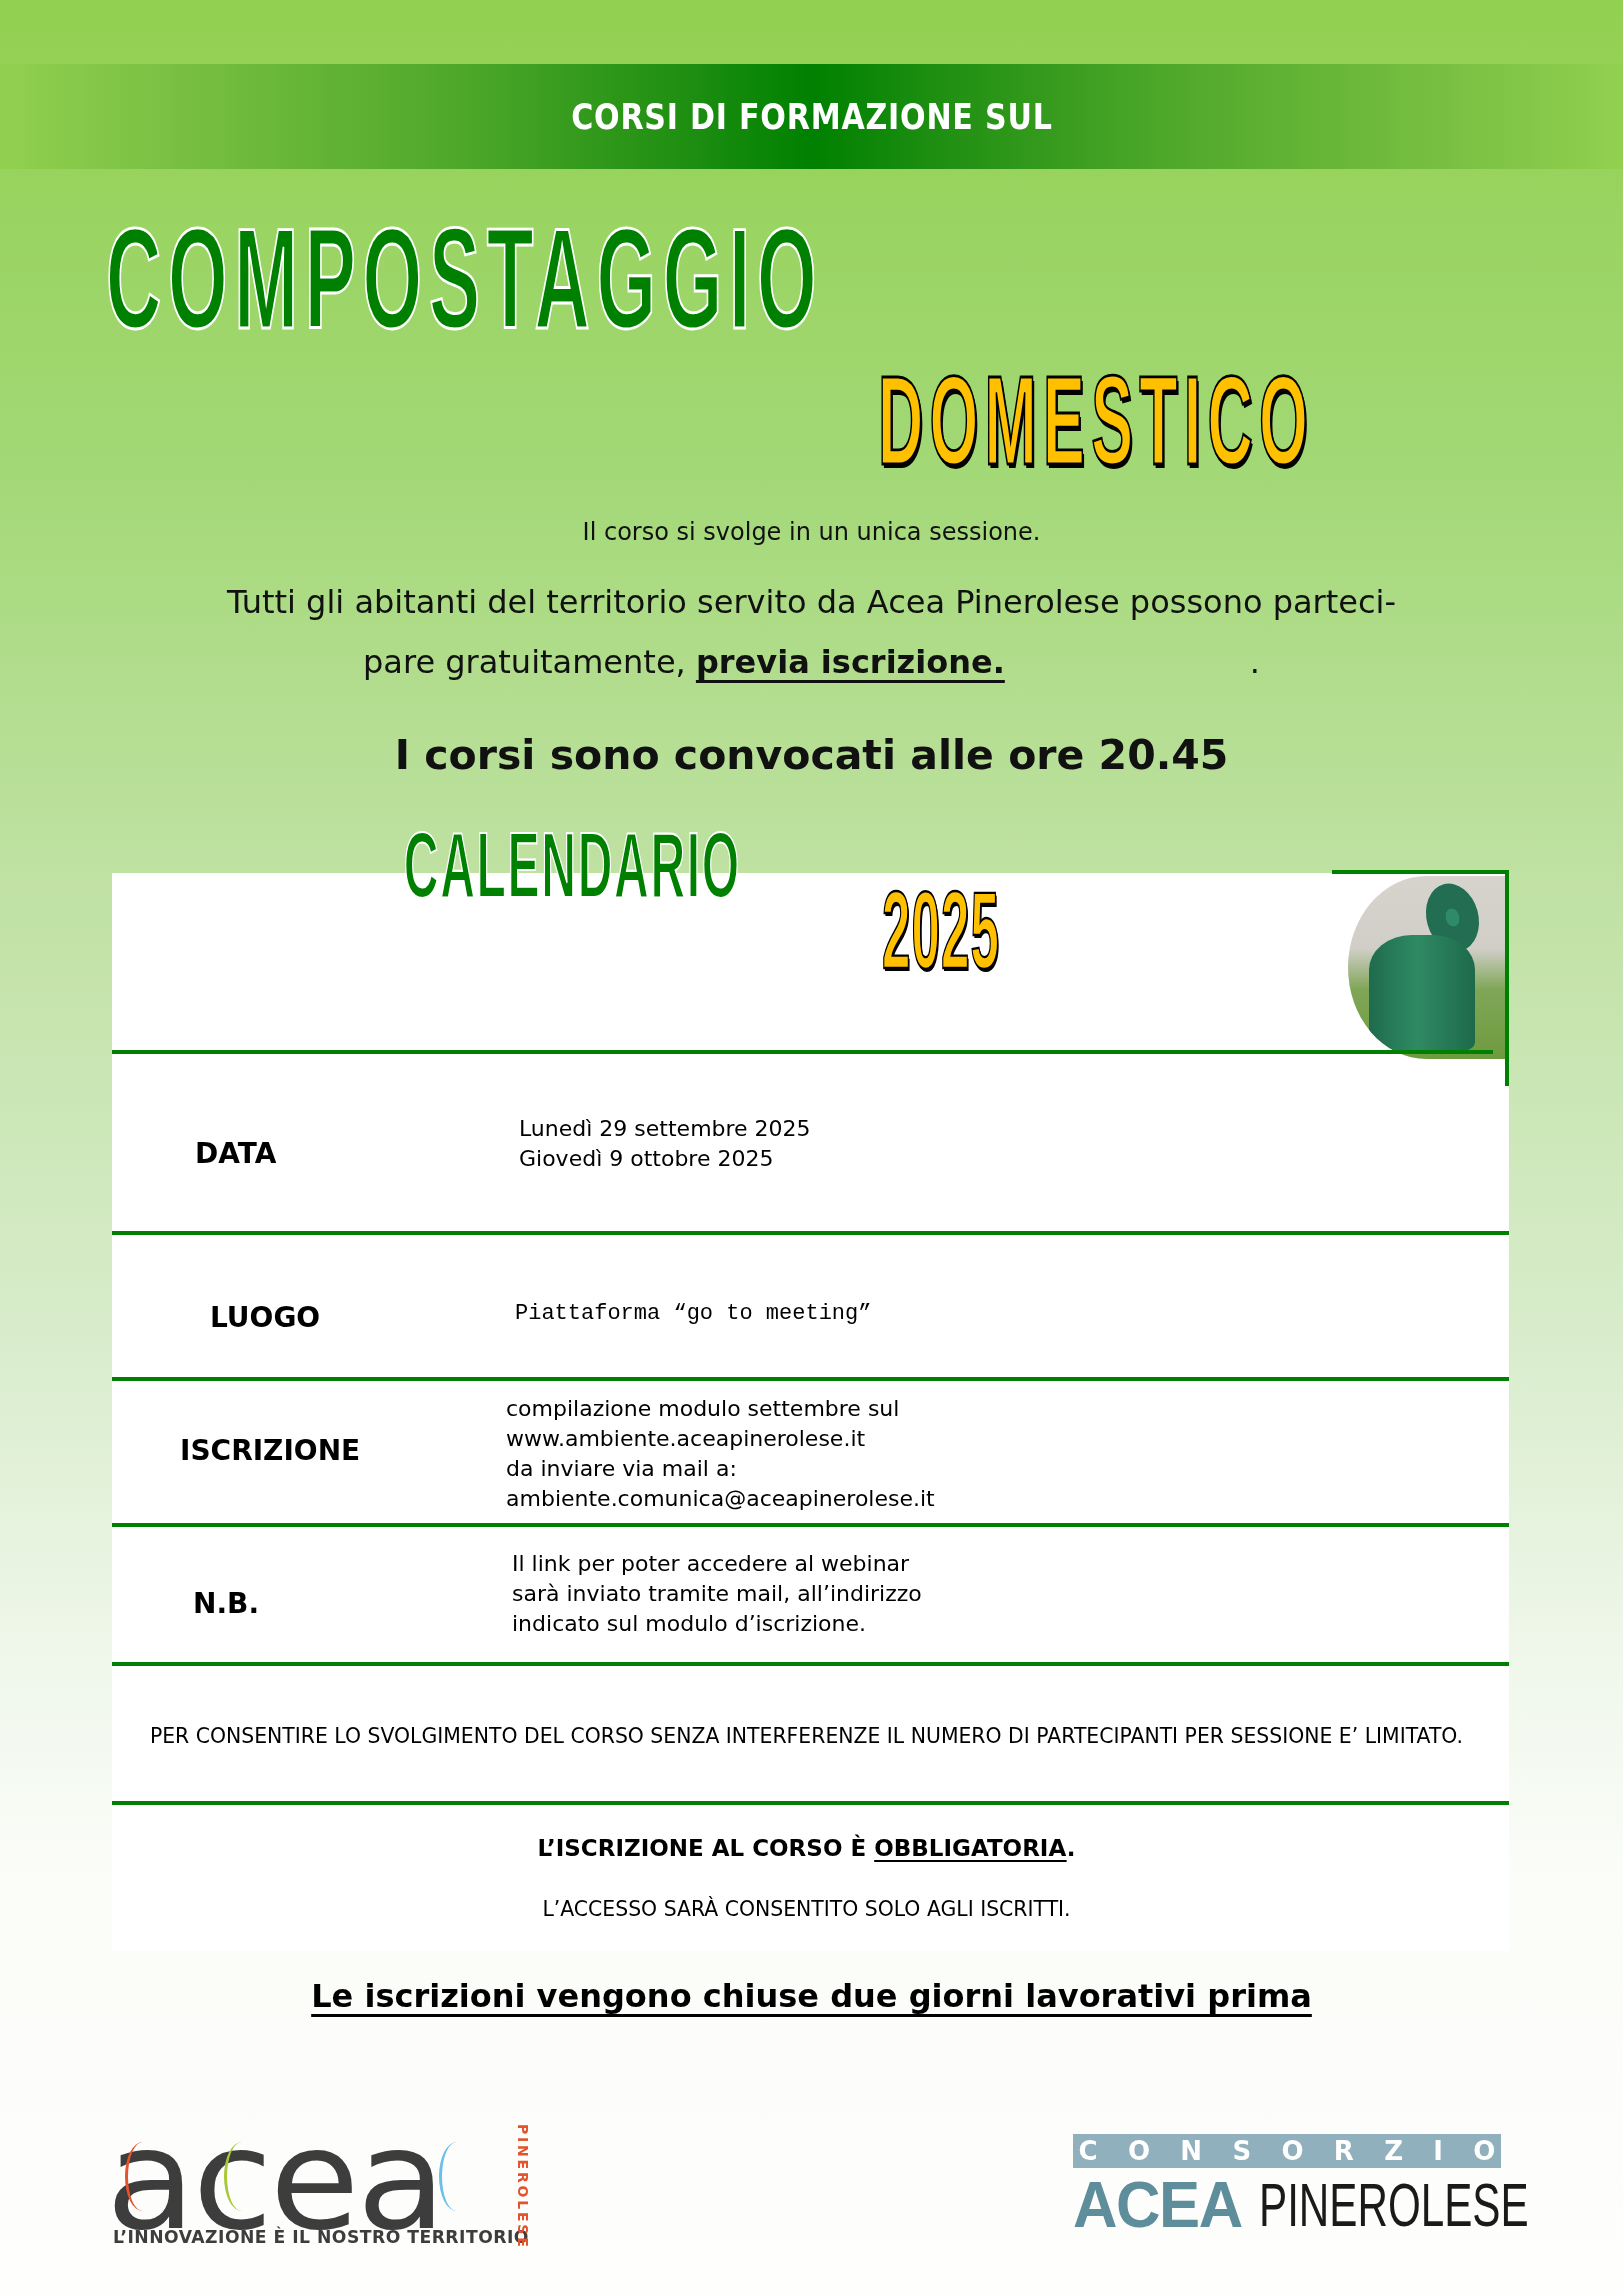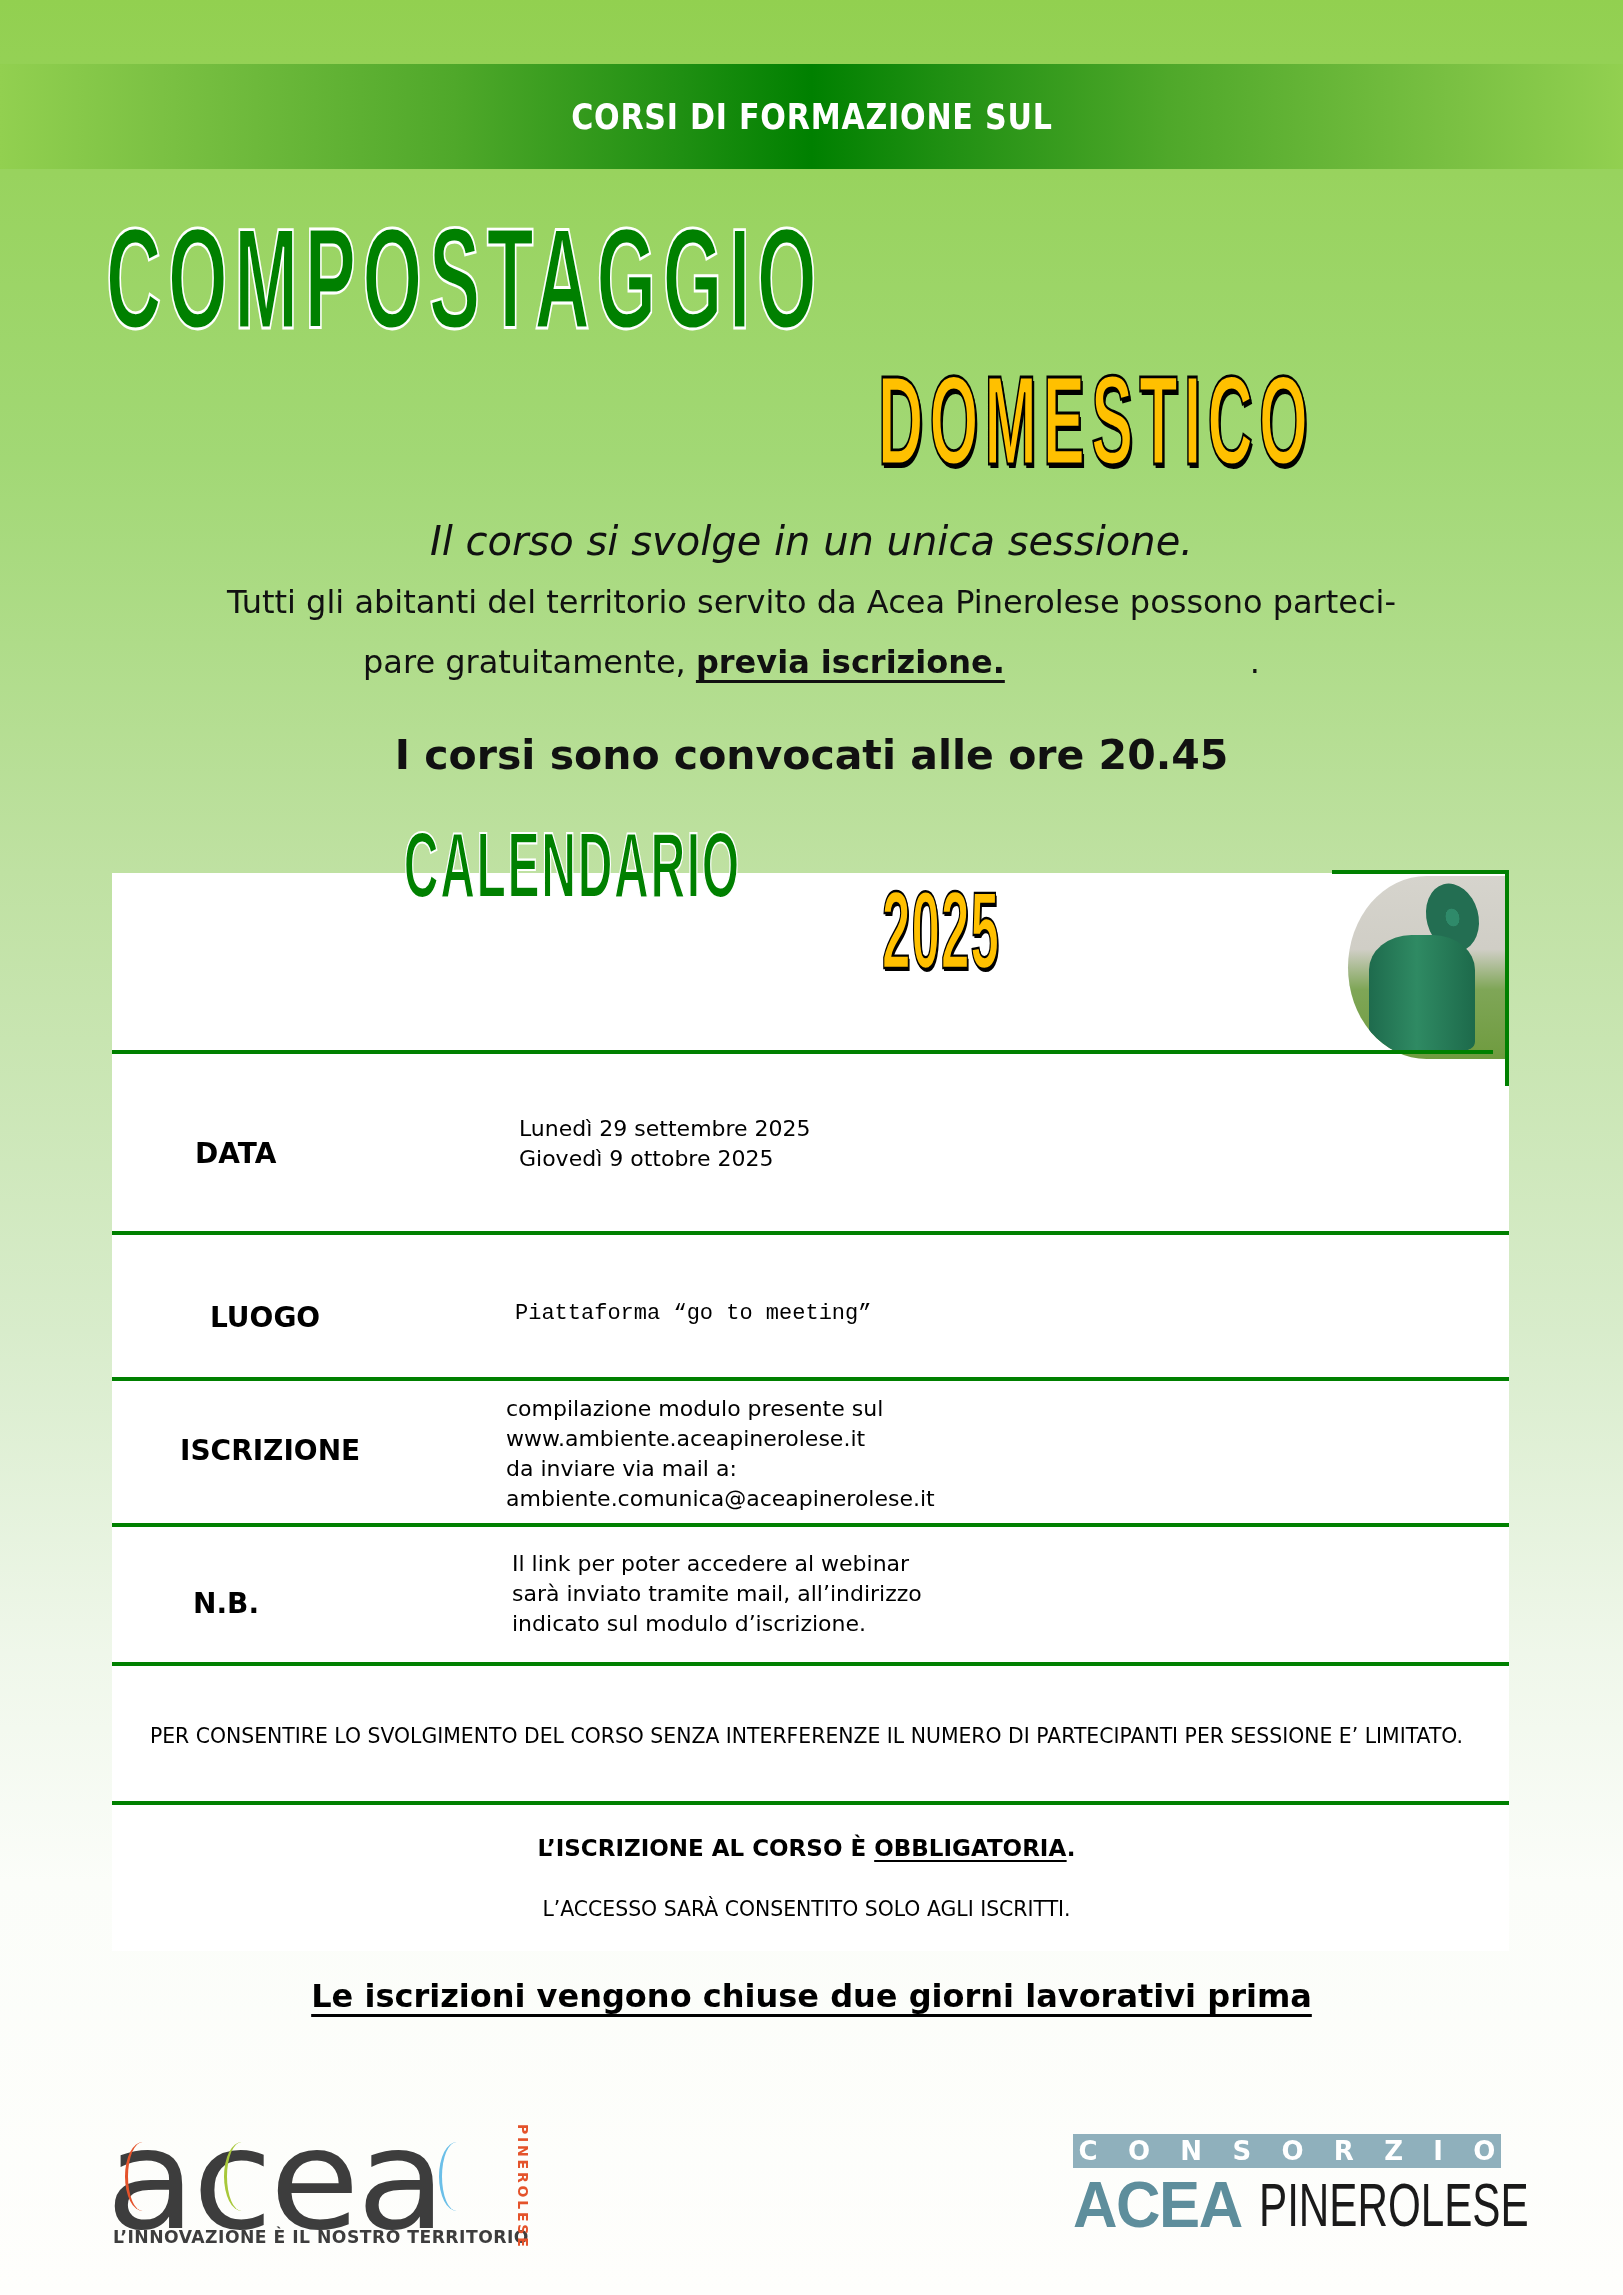--- a/index.html
+++ b/index.html
@@ -35,21 +35,21 @@
     text-shadow: 0 0 0 #fff;
   }
   .title-2 {
     left: 878px; top: 359px; font-size: 101px; color: #ffc000;
     -webkit-text-stroke: 2.3px #000000;
     transform: scaleX(0.62) scaleY(1.24);
     text-shadow: 2.8px 2.8px 0 #000;
   }
 
   .intro { left: 0; width: 1623px; text-align: center; color: #111; font-family: "DejaVu Sans", sans-serif; }
-  .intro-1 { top: 518px; font-size: 40px; font-style: italic; }
+  .intro-1 { top: 518px; font-size: 24px; }
   .intro-2 { top: 583px; font-size: 32px; }
   .intro-3 { top: 643px; font-size: 32px; }
   .intro-3 .u { font-weight: bold; text-decoration: underline; text-decoration-thickness: 2.8px; text-underline-offset: 6.5px; }
   .intro-3 .dot { margin-left: 245px; }
   .intro-time { top: 731px; font-size: 41px; font-weight: bold; }
 
   
   .cal-box {
     left: 112px; top: 873px; width: 1397px; height: 1078px; background: #ffffff;
   }
@@ -188,21 +188,21 @@
   <div>Giovedì 9 ottobre 2025</div>
 </div>
 
 <div class="row-label" style="left:190px; top:1301px;margin-left:20px;">LUOGO</div>
 <div class="row-value" style="left:515px; top:1299px;font-family:Liberation Mono, monospace;">
   <div>Piattaforma “go to meeting”</div>
 </div>
 
 <div class="row-label" style="left:180px; top:1434px;">ISCRIZIONE</div>
 <div class="row-value" style="left:506px; top:1394px;">
-  <div>compilazione modulo presente sul</div>
+  <div>compilazione modulo settembre sul</div>
   <div>www.ambiente.aceapinerolese.it</div>
   <div>da inviare via mail a:</div>
   <div>ambiente.comunica@aceapinerolese.it</div>
 </div>
 
 <div class="row-label" style="left:193px; top:1587px;">N.B.</div>
 <div class="row-value" style="left:512px; top:1549px;">
   <div>Il link per poter accedere al webinar</div>
   <div>sarà inviato tramite mail, all’indirizzo</div>
   <div>indicato sul modulo d’iscrizione.</div>

